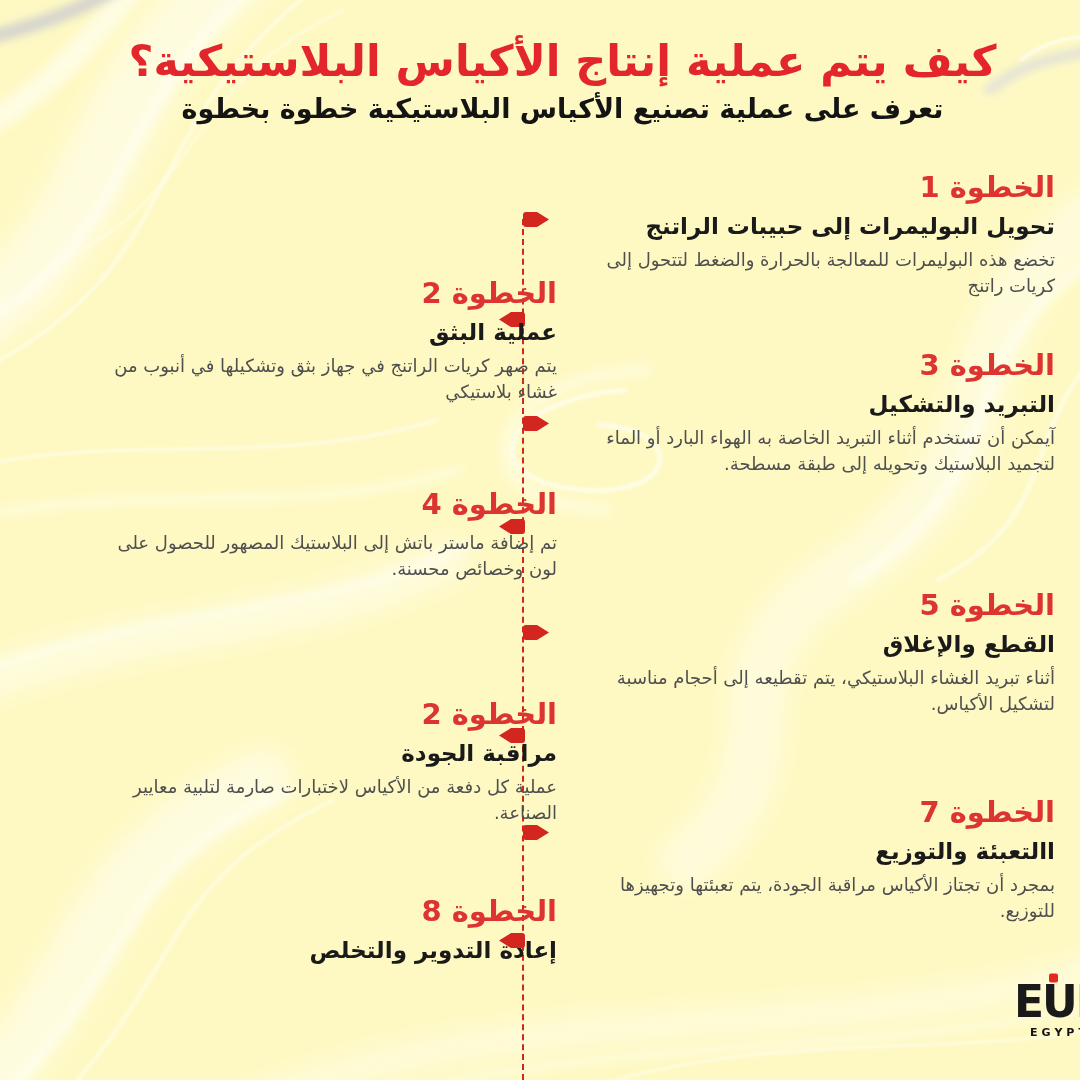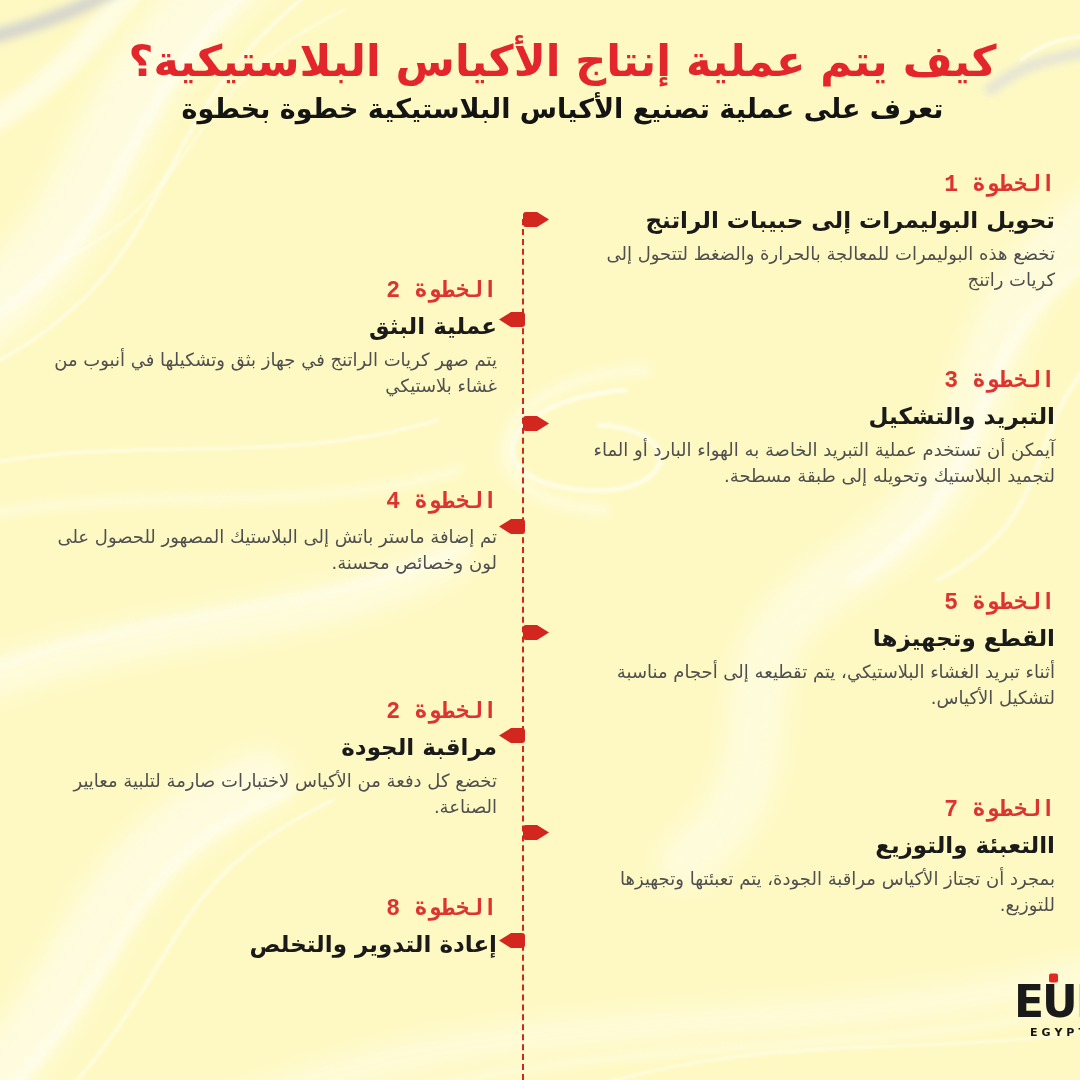--- a/index.html
+++ b/index.html
@@ -32,25 +32,24 @@
     position:absolute;
     left:522px;top:219px;
     height:861px;width:0;
     border-left:2.5px dashed #d2261f;
   }
   .marker{position:absolute;width:26px;height:15px;}
 
   
   .step{position:absolute;direction:rtl;text-align:right;}
   .step.right{right:70px;width:470px;}
-  .step.left{right:628px;width:458px;}
+  .step.left{right:568px;width:458px;}
   .step-label{
-    font-size:23px;font-weight:bold;color:#dd3431;
+    font-size:29px;font-weight:bold;color:#dd3431;
     margin:0 0 9px 0;
-    font-family:Liberation Mono, monospace;
   }
   .step-title{
     font-size:23px;font-weight:bold;color:#1a1a1a;
     margin:0 0 8px 0;
   }
   .step-desc{
     font-size:18px;font-weight:normal;color:#4f4f4f;
     line-height:1.45;margin:0;
   }
 
@@ -165,41 +164,41 @@
     <div class="step-title">تحويل البوليمرات إلى حبيبات الراتنج</div>
     <p class="step-desc">تخضع هذه البوليمرات للمعالجة بالحرارة والضغط لتتحول إلى كريات راتنج</p>
   </section>
 
   <section class="step left" style="top:276px">
     <div class="step-label">الخطوة 2</div>
     <div class="step-title">عملية البثق</div>
     <p class="step-desc">يتم صهر كريات الراتنج في جهاز بثق وتشكيلها في أنبوب من غشاء بلاستيكي</p>
   </section>
 
-  <section class="step right" style="top:366px">
+  <section class="step right" style="top:348px">
     <div class="step-label">الخطوة 3</div>
     <div class="step-title">التبريد والتشكيل</div>
-    <p class="step-desc">آيمكن أن تستخدم عملية التبريد الخاصة به الهواء البارد أو الماء لتجميد البلاستيك وتحويله إلى طبقة مسطحة.</p>
+    <p class="step-desc">آيمكن أن تستخدم أثناء التبريد الخاصة به الهواء البارد أو الماء لتجميد البلاستيك وتحويله إلى طبقة مسطحة.</p>
   </section>
 
   <section class="step left" style="top:487px">
     <div class="step-label">الخطوة 4</div>
     <p class="step-desc">تم إضافة ماستر باتش إلى البلاستيك المصهور للحصول على لون وخصائص محسنة.</p>
   </section>
 
   <section class="step right" style="top:588px">
     <div class="step-label">الخطوة 5</div>
-    <div class="step-title">القطع وتجهيزها</div>
+    <div class="step-title">القطع والإغلاق</div>
     <p class="step-desc">أثناء تبريد الغشاء البلاستيكي، يتم تقطيعه إلى أحجام مناسبة لتشكيل الأكياس.</p>
   </section>
 
   <section class="step left" style="top:697px">
     <div class="step-label">الخطوة 2</div>
     <div class="step-title">مراقبة الجودة</div>
-    <p class="step-desc">تخضع كل دفعة من الأكياس لاختبارات صارمة لتلبية معايير الصناعة.</p>
+    <p class="step-desc">عملية كل دفعة من الأكياس لاختبارات صارمة لتلبية معايير الصناعة.</p>
   </section>
 
   <section class="step right" style="top:795px">
     <div class="step-label">الخطوة 7</div>
     <div class="step-title">االتعبئة والتوزيع</div>
     <p class="step-desc">بمجرد أن تجتاز الأكياس مراقبة الجودة، يتم تعبئتها وتجهيزها للتوزيع.</p>
   </section>
 
   <section class="step left" style="top:894px">
     <div class="step-label">الخطوة 8</div>

